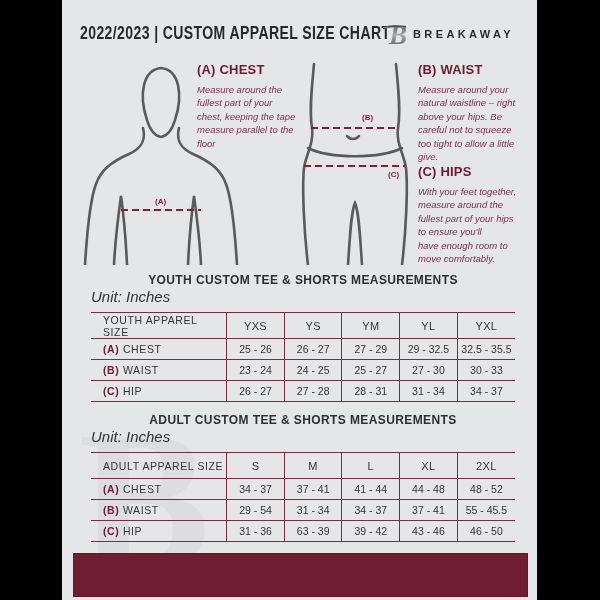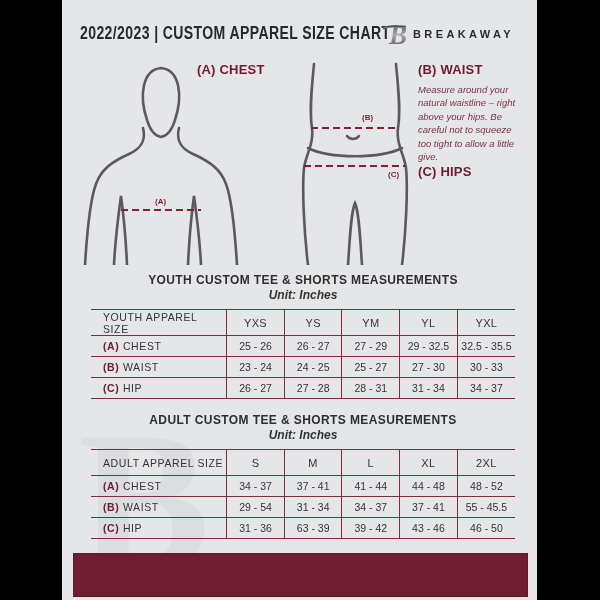--- a/index.html
+++ b/index.html
@@ -28,21 +28,21 @@
 
   
   .measure-block { position:absolute; z-index:2; }
   .measure-heading { font-size:13px; font-weight:800; color:#6e1a30; letter-spacing:0.2px; }
   .measure-desc { margin-top:6px; font-size:9.5px; font-style:italic; font-weight:500;
     color:#7c3049; line-height:1.42; white-space:pre-line; }
 
   
   .table-block { position:absolute; left:91px; width:424px; z-index:2; }
   .table-title { text-align:center; font-size:12px; font-weight:700; letter-spacing:0.4px; color:#2e2e30; }
-  .table-unit { text-align:center; font-size:12px; font-style:italic; font-weight:700; color:#333; margin-top:1px; }
+  .table-unit { text-align:left; font-size:15px; font-style:italic; font-weight:400; color:#333; margin-top:1px; }
   table { border-collapse:collapse; width:424px; table-layout:fixed; margin-top:7px; }
   th, td { border-top:1.5px solid #7e2b3e; border-bottom:1.5px solid #7e2b3e;
     font-size:10.5px; color:#343436; text-align:center; vertical-align:middle;margin-top:44px; }
   th + th, td + td { border-left:1.5px solid #7e2b3e; }
   thead th { height:26px; font-weight:400; font-size:11px; letter-spacing:0.4px; }
   tbody td { height:21px; font-weight:500; }
   th.label-col, td.label-col { text-align:left; padding-left:12px; font-weight:400; letter-spacing:0.6px; }
   thead th.label-col { font-weight:400; font-size:10.5px; }
   td.label-col .key { color:#6e1a30; font-weight:800; }
   td.label-col { font-size:10.5px; }
@@ -95,33 +95,36 @@
   <div class="dash" style="left:311px; top:127px; width:87px;"></div>
   <div class="dash-label" style="left:362px; top:113px;">(B)</div>
   <div class="dash" style="left:304px; top:165px; width:101px;"></div>
   <div class="dash-label" style="left:388px; top:170px;">(C)</div>
 
   <div class="measure-block" style="left:197px; top:62px; width:100px;">
     <div class="measure-heading">
       <span>(A)</span>
       <span>CHEST</span>
     </div>
+    <div class="measure-desc">Measure around the fullest part of your chest, keeping the tape measure parallel to the floor</div>
   </div>
   <div class="measure-block" style="left:418px; top:62px; width:103px;">
     <div class="measure-heading">
       <span>(B)</span>
       <span>WAIST</span>
     </div>
     <div class="measure-desc">Measure around your natural waistline – right above your hips. Be careful not to squeeze too tight to allow a little give.</div>
   </div>
   <div class="measure-block" style="left:418px; top:164px; width:106px;">
     <div class="measure-heading">
       <span>(C)</span>
       <span>HIPS</span>
     </div>
+    <div class="measure-desc">With your feet together, measure around the fullest part of your hips to ensure you'll
+have enough room to move comfortably.</div>
   </div>
 
   <div class="table-block" style="top:273px;">
     <div class="table-title">YOUTH CUSTOM TEE &amp; SHORTS MEASUREMENTS</div>
     <div class="table-unit">Unit: Inches</div>
     <table>
         <colgroup>
           <col style="width: 32%;">
           <col style="width: 13.6%;">
           <col style="width: 13.6%;">

